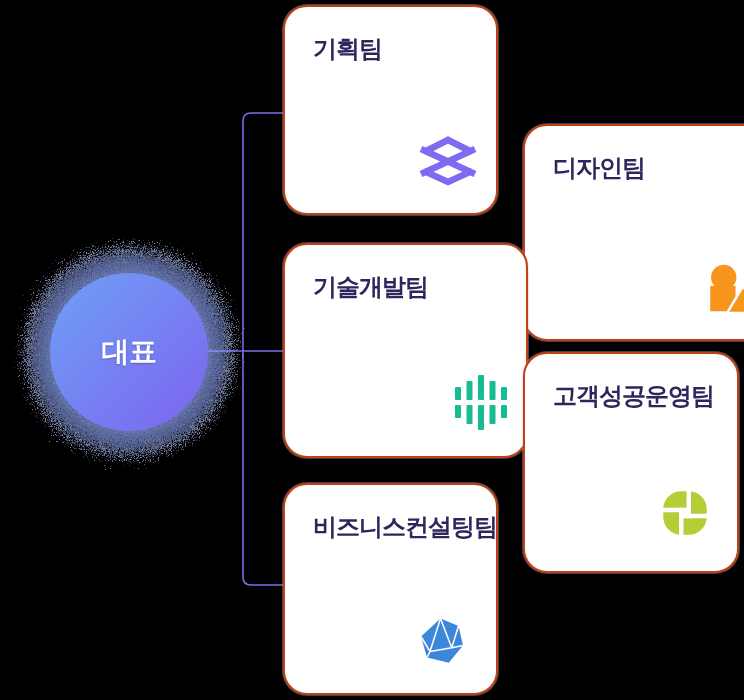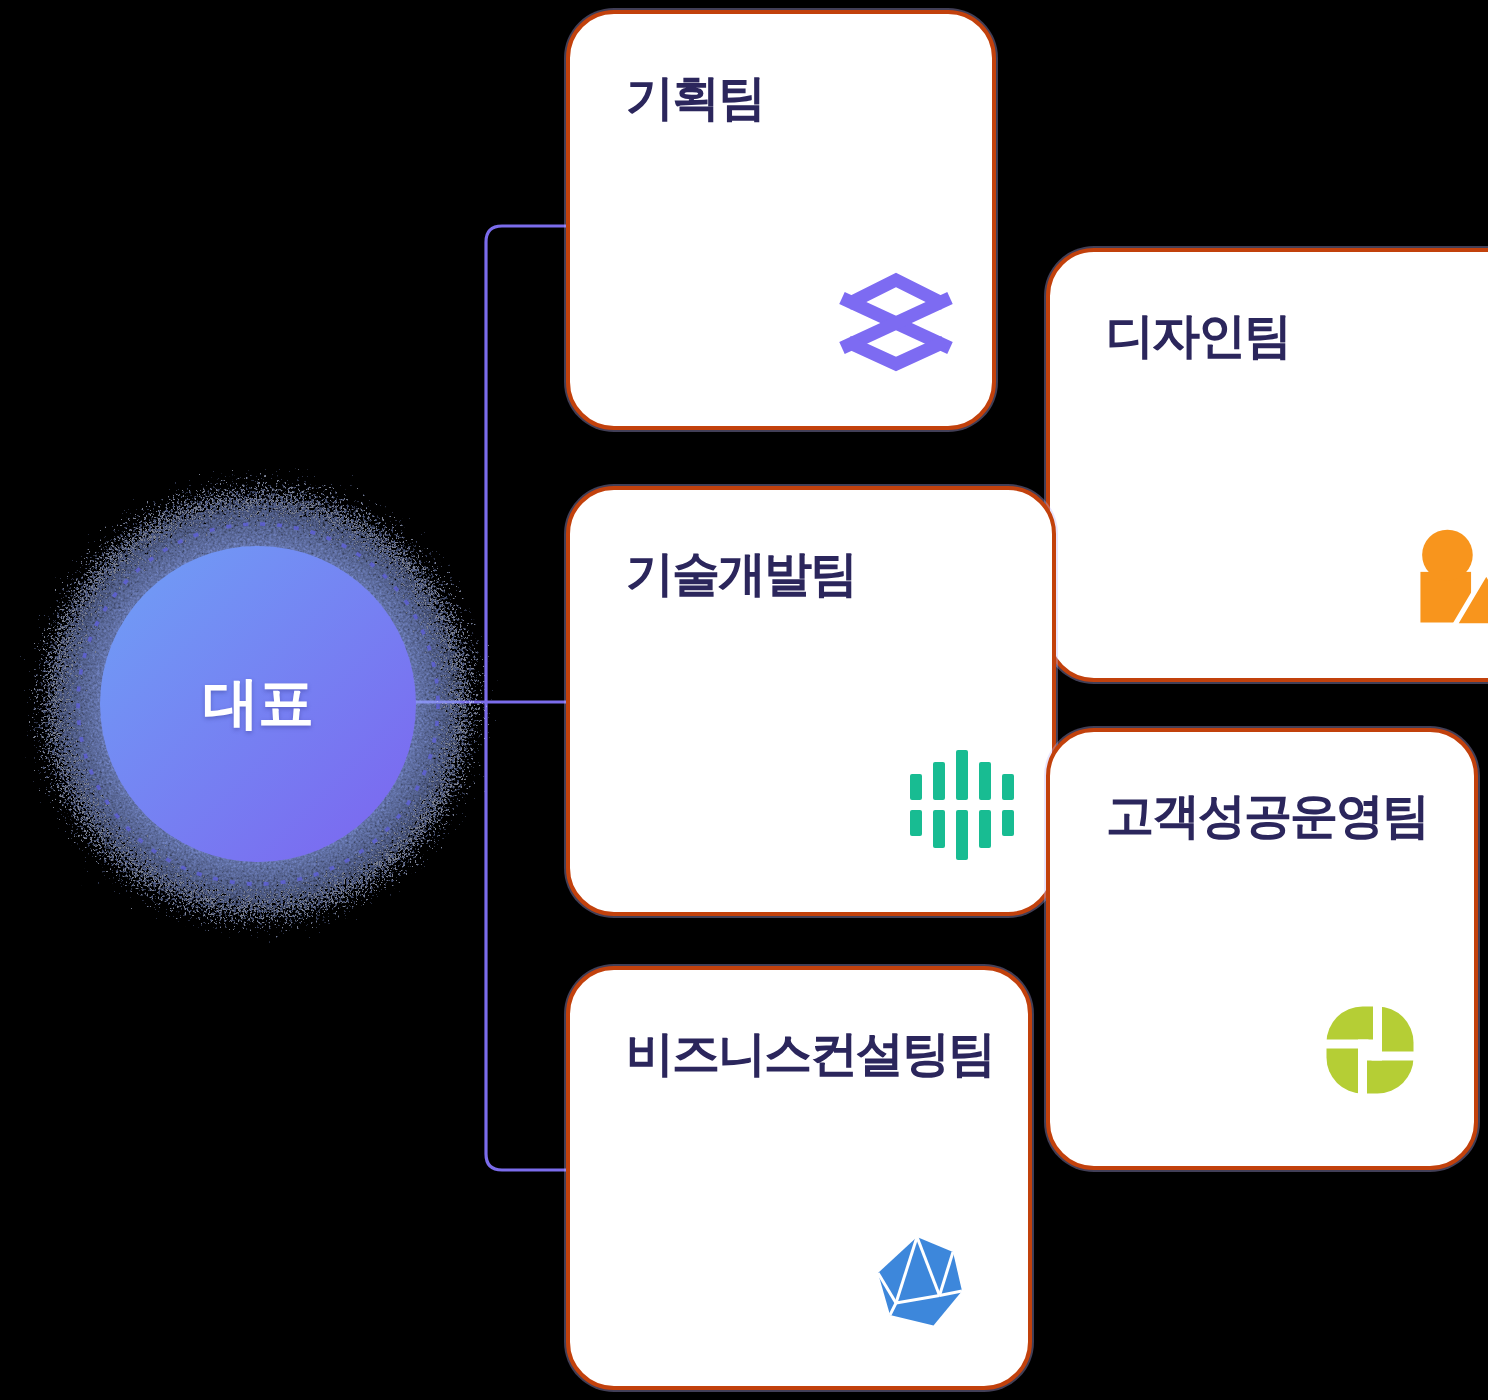--- a/index.html
+++ b/index.html
@@ -27,22 +27,22 @@
     position:absolute;z-index:3;
     background:#fff;
     border:2px solid #c2410c;
     border-radius:24px;
     box-sizing:border-box;
     box-shadow:0 0 0 1px rgba(190,180,250,0.35);
   }
   .card-1{left:283px;top:5px;  width:215px;height:210px;}
   .card-2{left:523px;top:124px;width:259px;height:217px;}
   .card-3{left:283px;top:243px;width:245px;height:215px;}
-  .card-4{left:523px;top:364px;width:216px;height:221px;font-family:Liberation Mono, monospace;}
-  .card-5{left:283px;top:483px;width:233px;height:212px;}
+  .card-4{left:523px;top:352px;width:216px;height:221px;font-family:Liberation Mono, monospace;}
+  .card-5{left:283px;top:483px;width:215px;height:212px;}
 
   .card-title{
     position:absolute;left:28px;top:26px;right:18px;
     font-size:24px;font-weight:700;color:#2B265C;letter-spacing:-1px;
     white-space:nowrap;
   }
   .card-icon{position:absolute;line-height:0;}
   .icon-weave{right:18px;bottom:26px;}
   .icon-shapes{right:20px;bottom:21px;}
   .icon-equalizer{right:19px;bottom:24px;}

